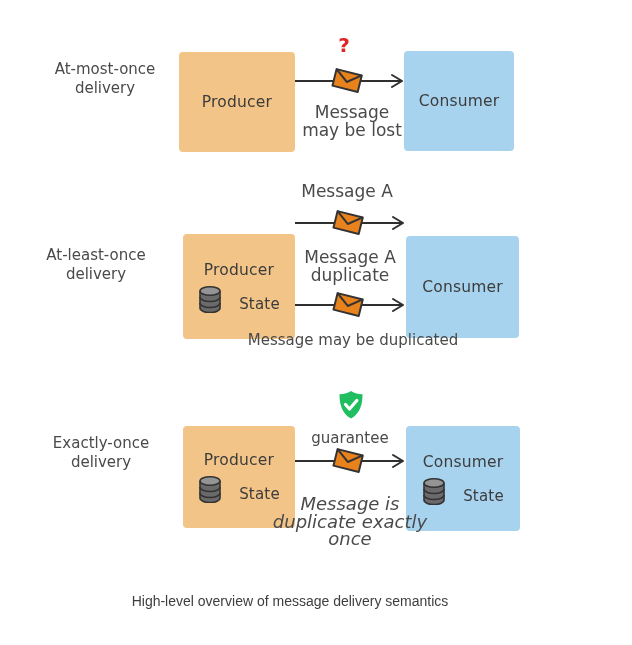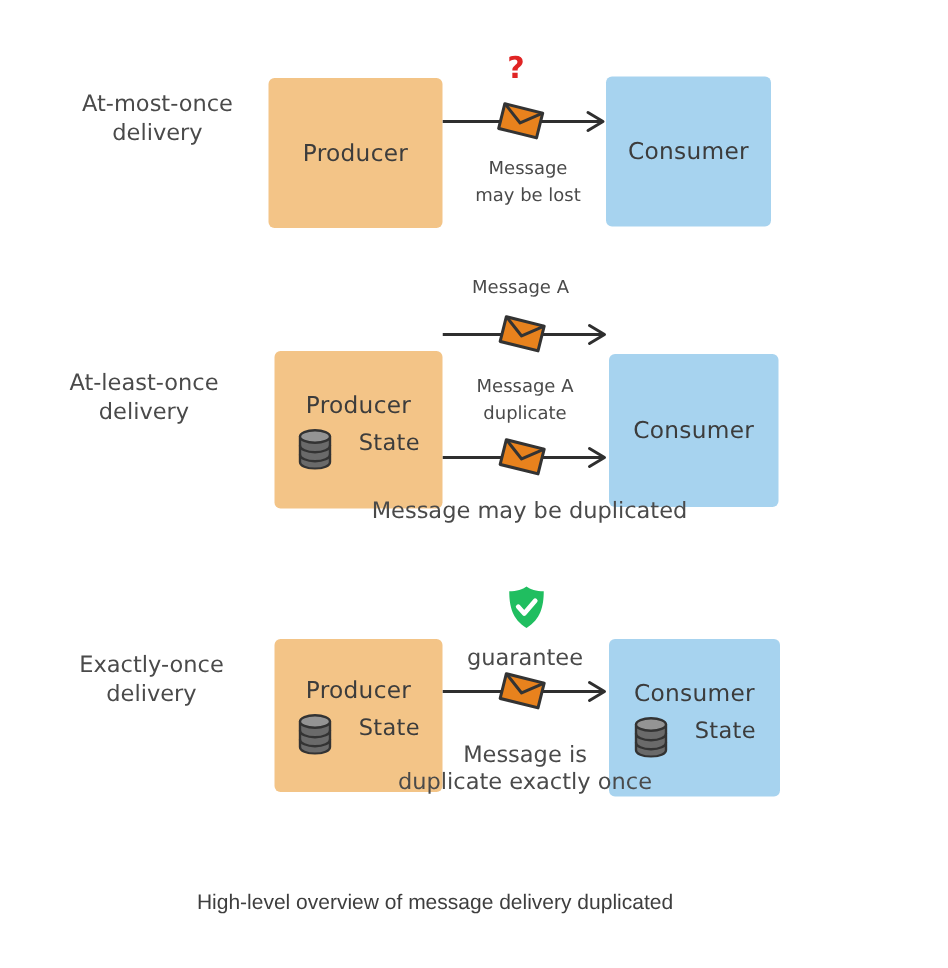--- a/index.html
+++ b/index.html
@@ -13,26 +13,26 @@
     font-family:"DejaVu Sans",sans-serif;color:var(--text);
   }
   .abs{position:absolute;}
   .box{
     position:absolute;border-radius:4px;display:flex;flex-direction:column;
     align-items:center;justify-content:center;gap:7px;
     font-size:15.5px;color:var(--boxtext);letter-spacing:0.2px;margin-top:21px;
   }
   .producer{background:var(--producer);}
   .consumer{background:var(--consumer);}
-  .state-row{display:flex;align-items:flex-start;gap:17px;font-size:15px;color:var(--boxtext);}
+  .state-row{display:flex;align-items:flex-end;gap:17px;font-size:15px;color:var(--boxtext);}
   .side-label{
     position:absolute;text-align:center;font-size:15px;line-height:19px;color:var(--text);
   }
   .note{
-    position:absolute;text-align:center;font-size:12px;line-height:17.5px;color:var(--text);
+    position:absolute;text-align:center;font-size:17px;line-height:17.5px;color:var(--text);
   }
   .question{
     position:absolute;text-align:center;font-size:20px;font-weight:bold;color:var(--question);
   }
   .fig-caption{
     position:absolute;left:60px;top:593px;width:460px;text-align:center;
     font-family:"Liberation Sans",sans-serif;font-size:14px;color:var(--caption_text);
   }
   svg{display:block;}
 </style>
@@ -168,20 +168,20 @@
       <svg width="24" height="27" viewBox="0 0 24 27">
         <path d="M2 5 v17 a10 4.5 0 0 0 20 0 v-17" style="fill:var(--db_body);stroke:var(--stroke);stroke-width:1.6;"></path>
         <ellipse cx="12" cy="5" rx="10" ry="4.2" style="fill:var(--db_top);stroke:var(--stroke);stroke-width:1.6;"></ellipse>
         <path d="M2 11 a10 4.5 0 0 0 20 0" style="fill:none;stroke:var(--stroke);stroke-width:1.6;"></path>
         <path d="M2 17 a10 4.5 0 0 0 20 0" style="fill:none;stroke:var(--stroke);stroke-width:1.6;"></path>
       </svg>
       <span>State</span>
     </span>
   </div>
 
-  <div class="note" style="left:250px;top:495px;width:200px;font-size:15px;">
+  <div class="note" style="left:250px;top:495px;width:200px;font-size:18px;font-style:italic;">
     <div>Message is</div>
     <div>duplicate exactly once</div>
   </div>
 
-  <div class="fig-caption">High-level overview of message delivery duplicated</div>
+  <div class="fig-caption">High-level overview of message delivery semantics</div>
 
 </div>
 
 </body></html>

